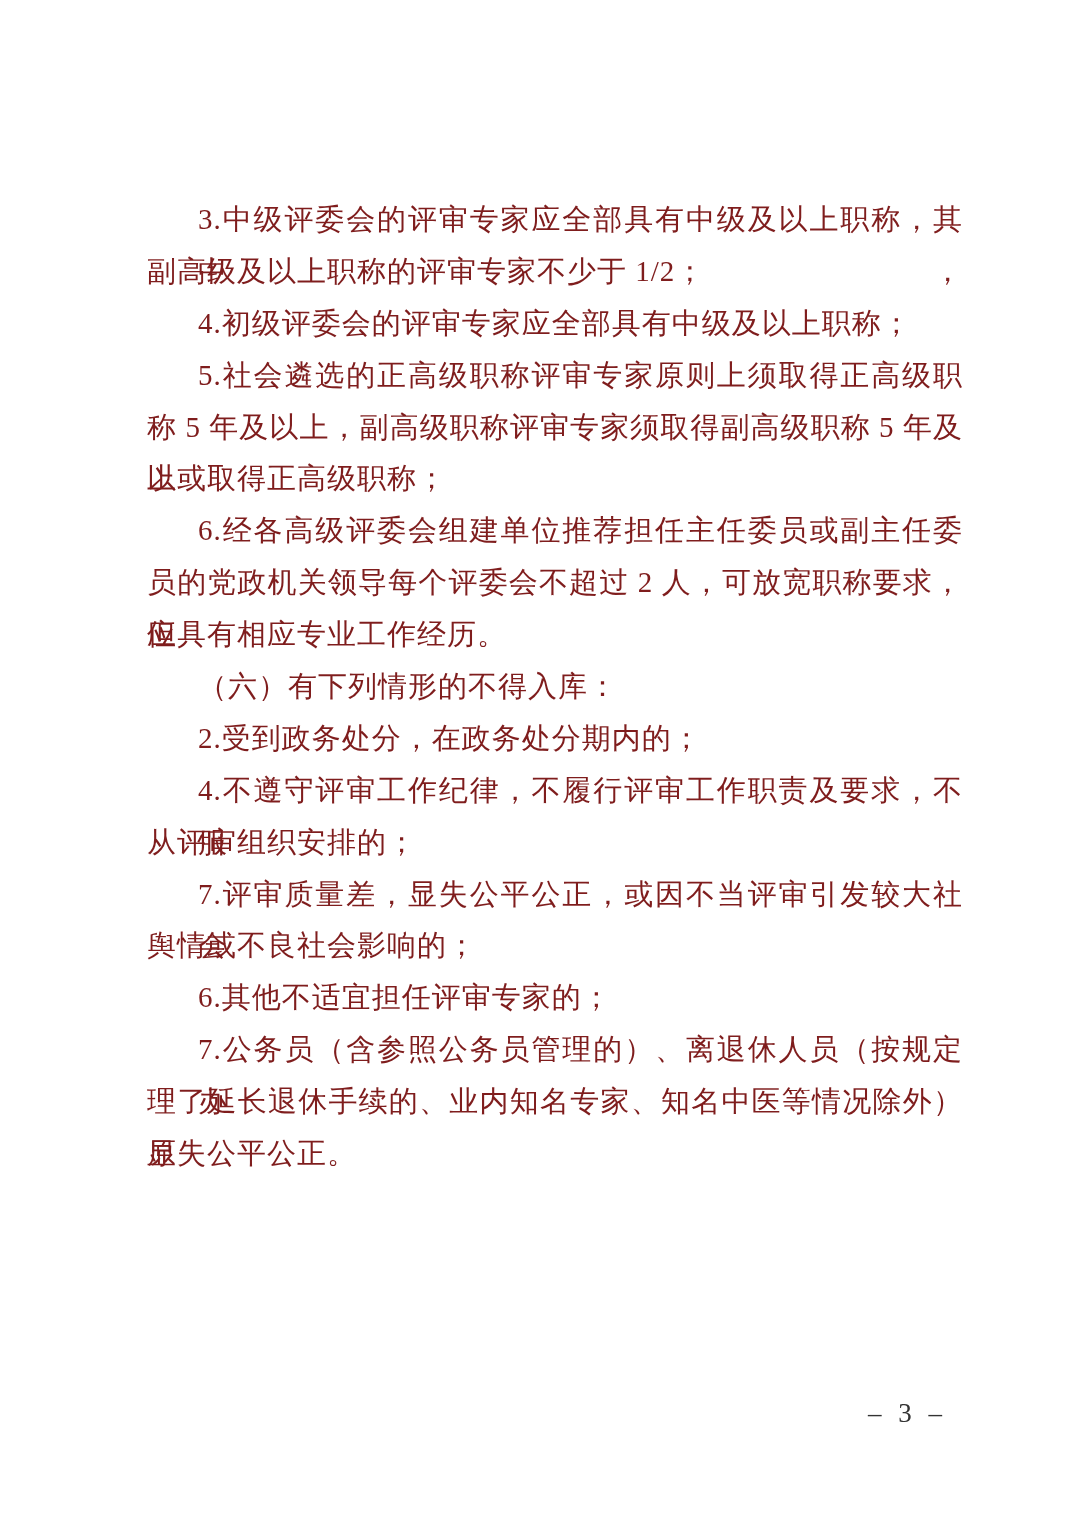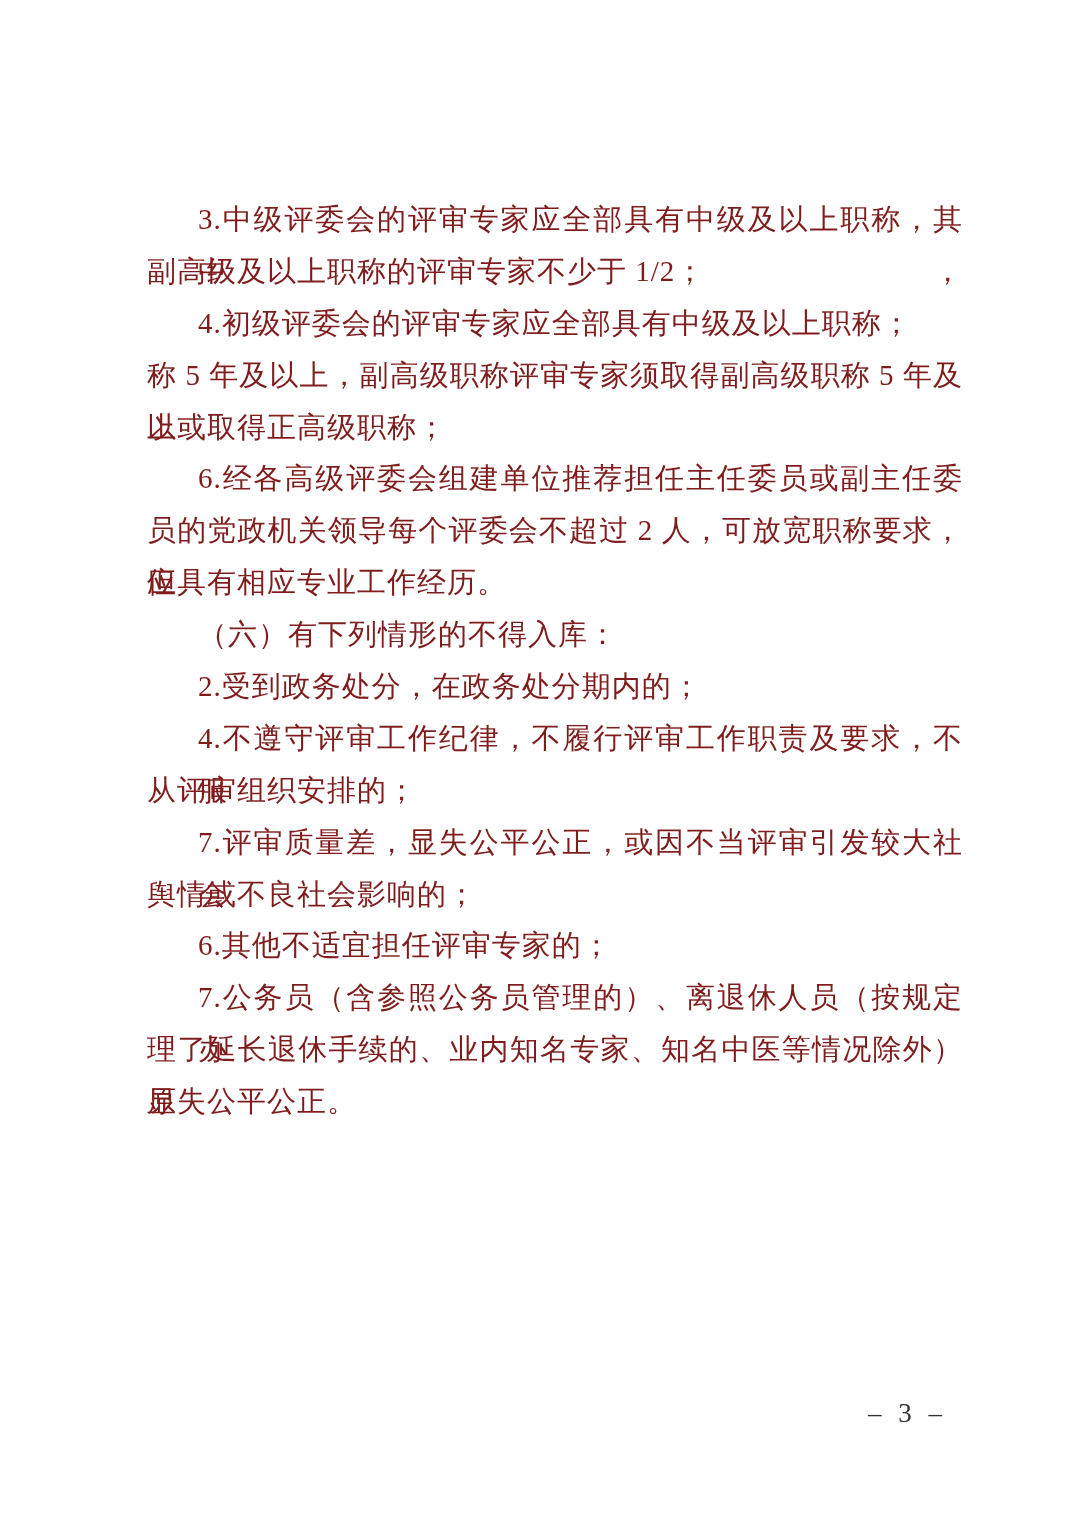--- a/index.html
+++ b/index.html
@@ -58,20 +58,21 @@
   }
 </style>
 </head>
 <body>
 
 <div class="page">
   <div class="body-text">
     <p class="line indent fill">3.中级评委会的评审专家应全部具有中级及以上职称，其中，</p>
     <p class="line">副高级及以上职称的评审专家不少于 1/2；</p>
     <p class="line indent">4.初级评委会的评审专家应全部具有中级及以上职称；</p>
+    <p class="line indent fill">5.社会遴选的正高级职称评审专家原则上须取得正高级职</p>
     <p class="line fill">称 5 年及以上，副高级职称评审专家须取得副高级职称 5 年及以</p>
     <p class="line">上或取得正高级职称；</p>
     <p class="line indent fill">6.经各高级评委会组建单位推荐担任主任委员或副主任委</p>
     <p class="line fill">员的党政机关领导每个评委会不超过 2 人，可放宽职称要求，但</p>
     <p class="line">应具有相应专业工作经历。</p>
     <p class="line indent">（六）有下列情形的不得入库：</p>
     <p class="line indent">2.受到政务处分，在政务处分期内的；</p>
     <p class="line indent fill">4.不遵守评审工作纪律，不履行评审工作职责及要求，不服</p>
     <p class="line">从评审组织安排的；</p>
     <p class="line indent fill">7.评审质量差，显失公平公正，或因不当评审引发较大社会</p>

